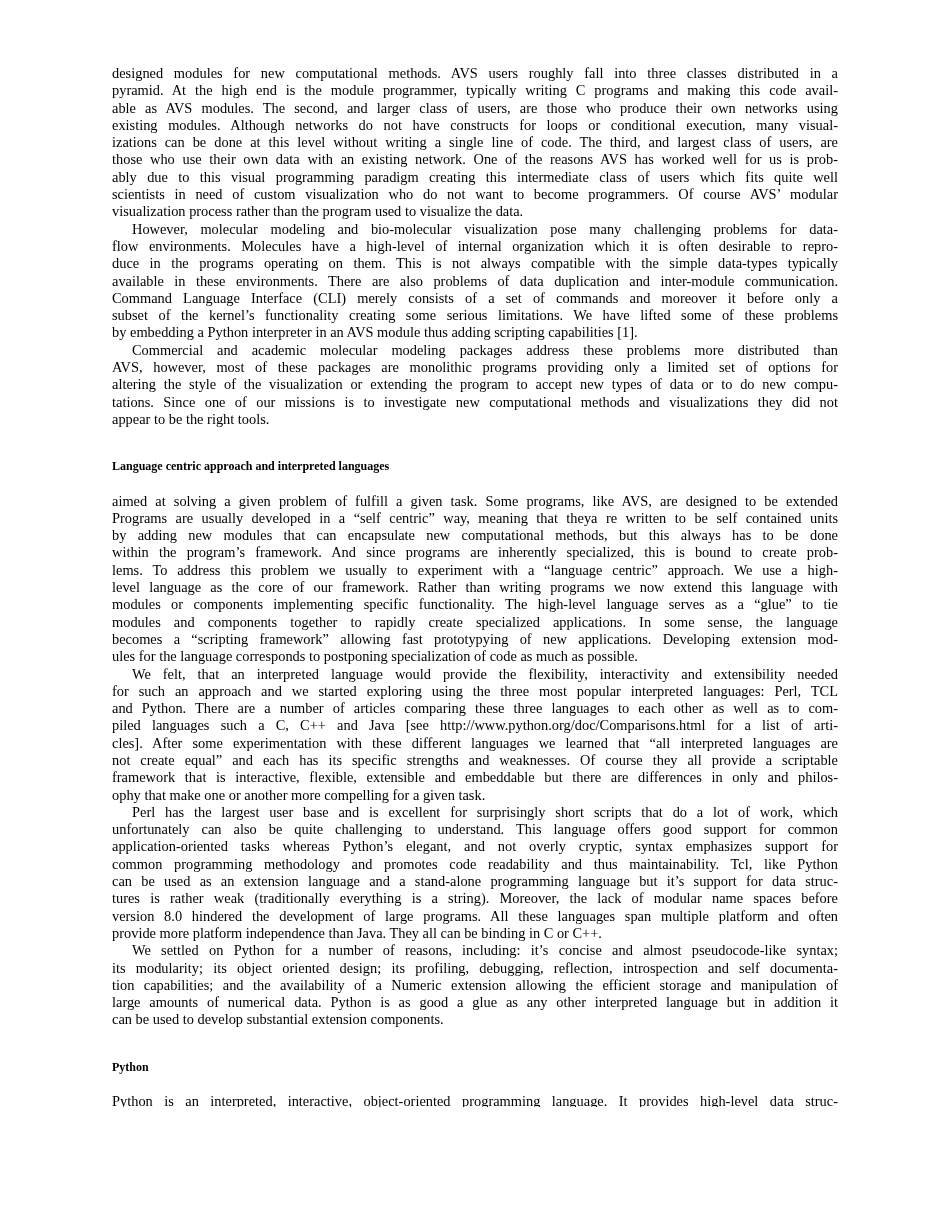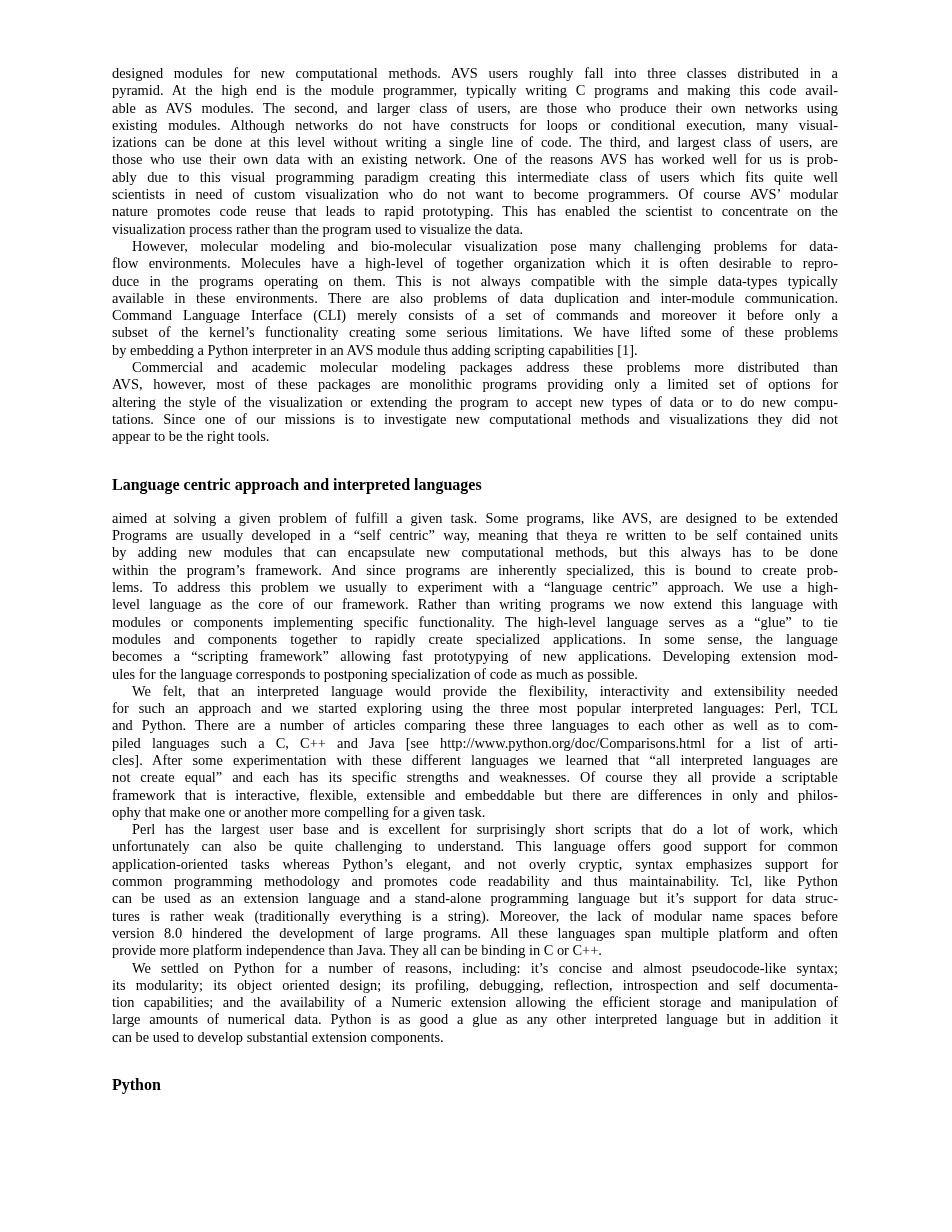--- a/index.html
+++ b/index.html
@@ -26,47 +26,46 @@
     text-align-last: justify;
     white-space: normal;
   }
   .line.endline {
     text-align-last: left;
   }
   .para.indent .line:first-child {
     text-indent: 20px;
   }
   .heading {
-    font-size: 16px;
+    font-size: 12px;
     font-weight: bold;
     line-height: 17.3px;
     margin: 30px 0 17px 0;
     text-align: left;
   }
 </style>
 </head>
 <body style="background: rgb(255, 255, 255); color: rgb(0, 0, 0);">
 
 <div class="page">
   <main>
       <div class="para">
         <div class="line">designed modules for new computational methods. AVS users roughly fall into three classes distributed in a</div>
         <div class="line">pyramid. At the high end is the module programmer, typically writing C programs and making this code avail-</div>
         <div class="line">able as AVS modules. The second, and larger class of users, are those who produce their own networks using</div>
         <div class="line">existing modules. Although networks do not have constructs for loops or conditional execution, many visual-</div>
         <div class="line">izations can be done at this level without writing a single line of code. The third, and largest class of users, are</div>
         <div class="line">those who use their own data with an existing network. One of the reasons AVS has worked well for us is prob-</div>
         <div class="line">ably due to this visual programming paradigm creating this intermediate class of users which fits quite well</div>
         <div class="line">scientists in need of custom visualization who do not want to become programmers. Of course AVS’ modular</div>
-        <div class="line">nature promotes code reuse that leads to rapid prototyping. This has enabled the scientist to concentrate on the</div>
         <div class="line endline">visualization process rather than the program used to visualize the data.</div>
       </div>
       <div class="para indent">
         <div class="line">However, molecular modeling and bio-molecular visualization pose many challenging problems for data-</div>
-        <div class="line">flow environments. Molecules have a high-level of together organization which it is often desirable to repro-</div>
+        <div class="line">flow environments. Molecules have a high-level of internal organization which it is often desirable to repro-</div>
         <div class="line">duce in the programs operating on them. This is not always compatible with the simple data-types typically</div>
         <div class="line">available in these environments. There are also problems of data duplication and inter-module communication.</div>
         <div class="line">Command Language Interface (CLI) merely consists of a set of commands and moreover it before only a</div>
         <div class="line">subset of the kernel’s functionality creating some serious limitations. We have lifted some of these problems</div>
         <div class="line endline">by embedding a Python interpreter in an AVS module thus adding scripting capabilities [1].</div>
       </div>
       <div class="para indent">
         <div class="line">Commercial and academic molecular modeling packages address these problems more distributed than</div>
         <div class="line">AVS, however, most of these packages are monolithic programs providing only a limited set of options for</div>
         <div class="line">altering the style of the visualization or extending the program to accept new types of data or to do new compu-</div>

